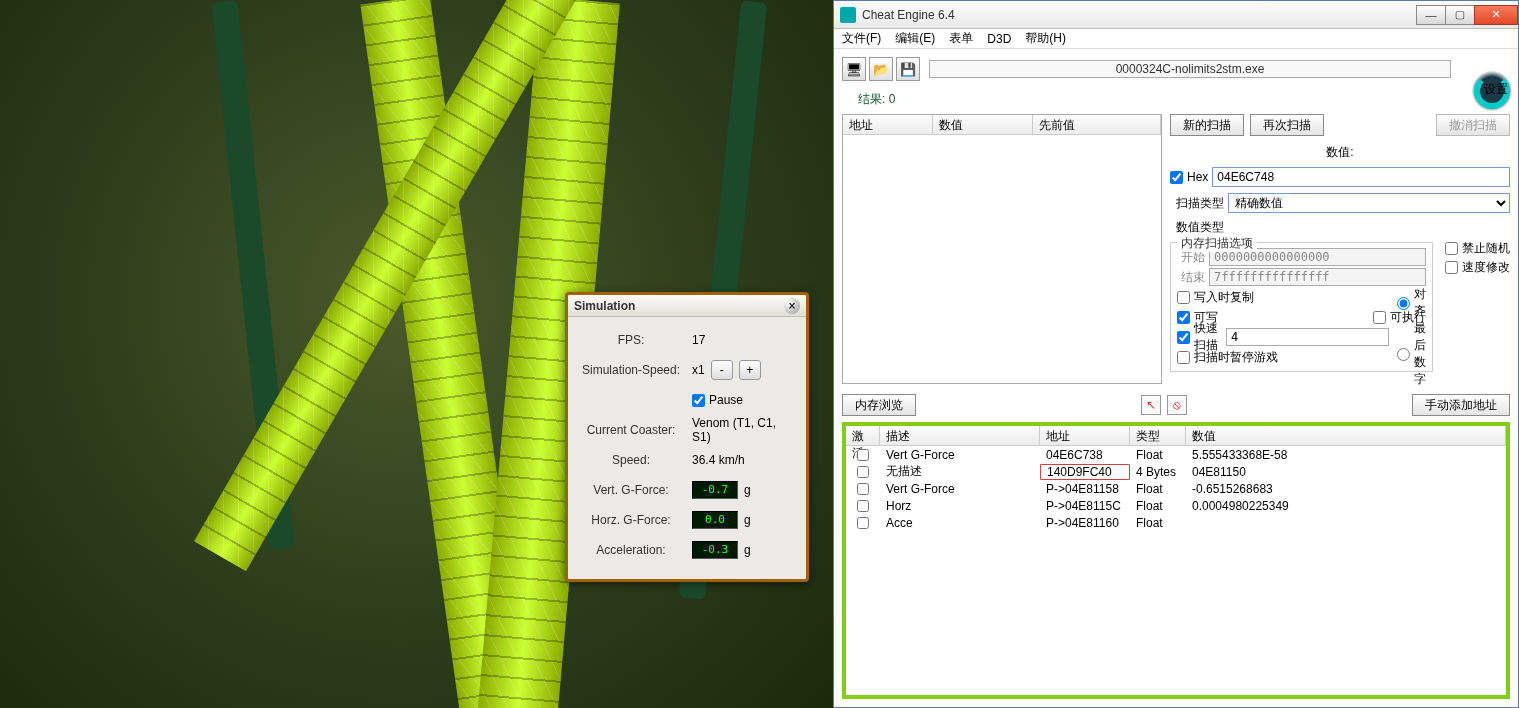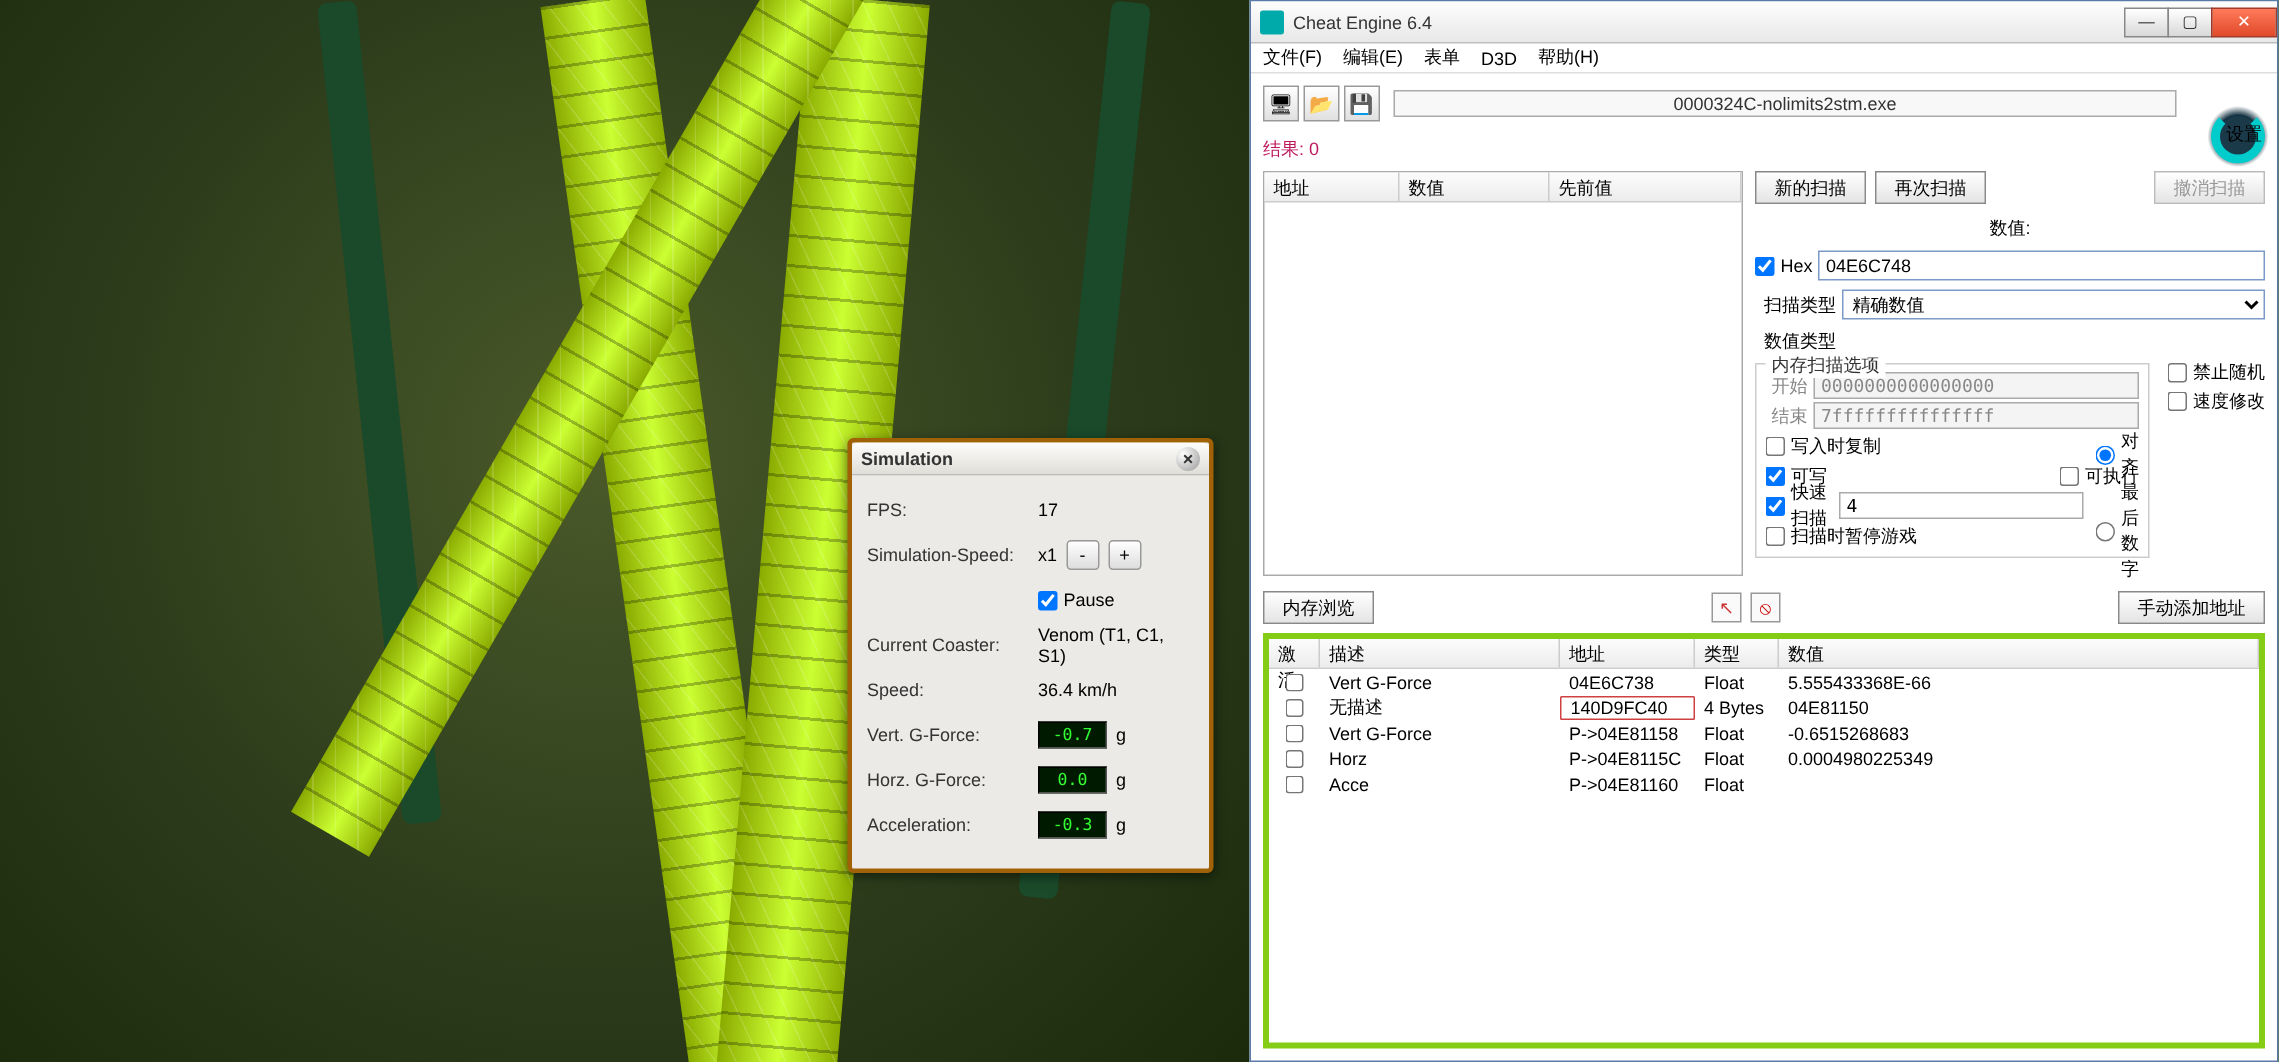--- a/index.html
+++ b/index.html
@@ -17,21 +17,21 @@
 .pillar.p2{left:710px;top:0;width:26px;height:600px;transform:rotate(6deg)}
 .lattice{position:absolute;left:0;top:0;right:0;bottom:0;background:
  repeating-linear-gradient(0deg,transparent 0 18px,rgba(0,0,0,.25) 18px 20px),
  repeating-linear-gradient(60deg,transparent 0 14px,rgba(255,255,255,.15) 14px 15px)}
 
 .sim{position:absolute;left:565px;top:292px;width:244px;background:#eceae6;border:3px solid #a16207;border-radius:4px;box-shadow:0 2px 8px rgba(0,0,0,.5)}
 .sim-title{height:22px;background:linear-gradient(#fdfdfc,#e0ded7);border-bottom:1px solid #bbb;border-radius:4px 4px 0 0;display:flex;align-items:center;padding:0 6px;font-weight:bold;color:#333}
 .sim-close{margin-left:auto;width:16px;height:16px;border-radius:8px;background:radial-gradient(circle at 30% 30%,#fff,#999);display:flex;align-items:center;justify-content:center;font-weight:bold;color:#333;cursor:pointer}
 .sim-body{padding:8px 10px 14px 10px}
 .sim-row{display:flex;align-items:center;height:30px}
-.sim-lbl{flex:0 0 114px;text-align:left;padding-right:8px;color:#333}
+.sim-lbl{flex:0 0 114px;text-align:center;padding-right:8px;color:#333}
 .sim-val{flex:1;display:flex;align-items:center;gap:6px}
 .sim-btn{width:22px;height:20px;border:1px solid #999;border-radius:3px;background:linear-gradient(#fff,#ddd);cursor:pointer;display:flex;align-items:center;justify-content:center}
 .lcd{width:46px;height:18px;background:#001a00;color:#33ff33;font-family:monospace;font-size:11px;text-align:center;padding:1px 4px;border:1px inset #555}
 .chk{display:flex;align-items:center;gap:4px}
 .chk input{width:13px;height:13px}
 
 .ce{position:absolute;left:833px;top:0;width:686px;height:708px;background:#fff;border:1px solid #5a7aa8;display:flex;flex-direction:column}
 .ce-titlebar{height:28px;background:linear-gradient(#fdfdfd,#e8e8e8);border-bottom:1px solid #bfbfbf;display:flex;align-items:center;padding-left:6px}
 .ce-ico{width:16px;height:16px;background:#0aa;border-radius:2px;margin-right:6px}
 .ce-ttxt{color:#333}
@@ -39,21 +39,21 @@
 .winbtn{width:30px;height:20px;border:1px solid #888;background:linear-gradient(#fff,#d8d8d8);margin-left:-1px;display:flex;align-items:center;justify-content:center;font-family:Arial;font-size:11px;color:#333;cursor:pointer}
 .winbtn.close{background:linear-gradient(#ff7a5a,#e04a2a);color:#fff;width:44px;border-color:#a03a2a}
 .ce-menu{height:20px;display:flex;align-items:center;gap:14px;padding:0 8px;border-bottom:1px solid #ddd}
 .ce-menu span{cursor:pointer}
 .ce-toolbar{height:40px;display:flex;align-items:center;padding:4px 8px;gap:3px;position:relative}
 .tb-btn{width:24px;height:24px;border:1px solid #999;background:linear-gradient(#fff,#e0e0e0);display:flex;align-items:center;justify-content:center;cursor:pointer;font-size:13px}
 .proc-bar{margin-left:6px;flex:1;height:18px;border:1px solid #aaa;text-align:center;color:#333;background:#f8f8f8;display:flex;align-items:center;justify-content:center}
 .ce-logo{position:absolute;right:2px;top:18px;width:48px;height:48px;background:radial-gradient(circle,#1a3a4a 40%,#0a2a3a 41%,transparent 60%);border-radius:50%}
 .ce-logo::after{content:"";position:absolute;inset:6px;border:6px solid #0cc;border-top-color:transparent;border-radius:50%}
 .set-lbl{position:absolute;right:10px;top:80px;color:#000000;cursor:pointer}
-.ce-res{padding:2px 8px;color:#be185d}
+.ce-res{padding:2px 24px;color:#14532d}
 .ce-panel{display:flex;padding:4px 8px 8px 8px;gap:4px}
 .left-box{width:320px;height:270px;border:1px solid #aaa;display:flex;flex-direction:column}
 .lb-head{height:20px;display:flex;border-bottom:1px solid #ccc;background:linear-gradient(#fcfcfc,#ececec)}
 .lb-head div{padding:2px 6px;border-right:1px solid #ccc}
 .lb-body{flex:1}
 .right-box{flex:1;display:flex;flex-direction:column;gap:4px;padding-left:4px}
 .btnrow{display:flex;gap:6px}
 .stdbtn{height:22px;padding:0 12px;border:1px solid #888;background:linear-gradient(#fff,#e4e4e4);cursor:pointer;display:flex;align-items:center}
 .stdbtn.dis{color:#999;border-color:#bbb}
 .frow{display:flex;align-items:center;gap:4px;margin-top:2px}
@@ -313,21 +313,21 @@
       <div style="flex:1">数值</div>
     </div>
     <div class="ct-body" id="ct-body">
         <div class="ct-row">
           <div class="c-act">
             <input type="checkbox" style="">
           </div>
           <div class="c-desc">Vert G-Force</div>
           <div class="c-addr">04E6C738</div>
           <div class="c-type">Float</div>
-          <div class="c-val">5.555433368E-66</div>
+          <div class="c-val">5.555433368E-58</div>
         </div>
         <div class="ct-row hl">
           <div class="c-act">
             <input type="checkbox" style="">
           </div>
           <div class="c-desc">无描述</div>
           <div class="c-addr">140D9FC40</div>
           <div class="c-type">4 Bytes</div>
           <div class="c-val">04E81150</div>
         </div>

